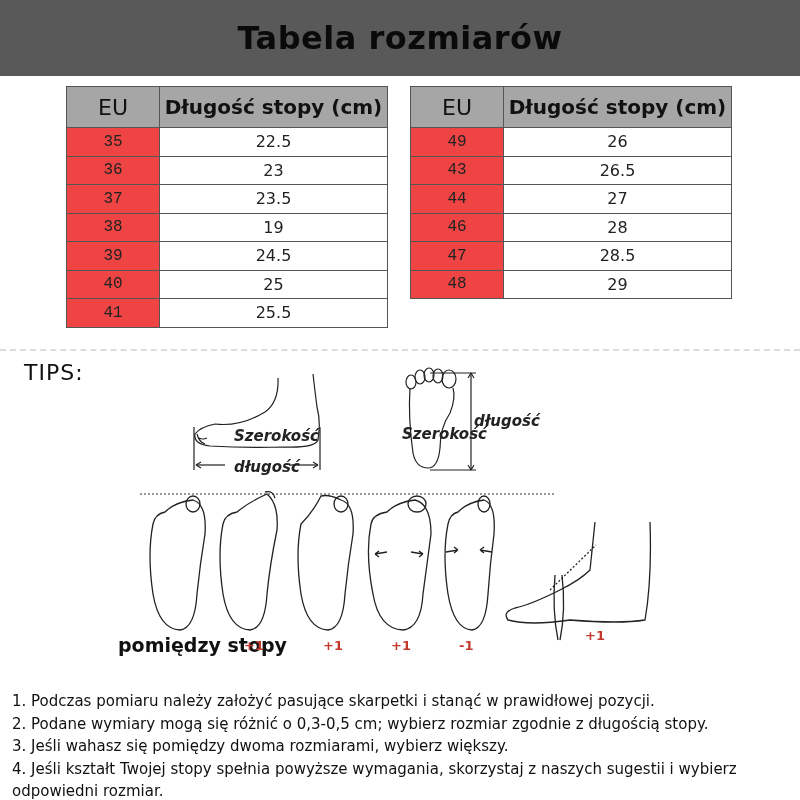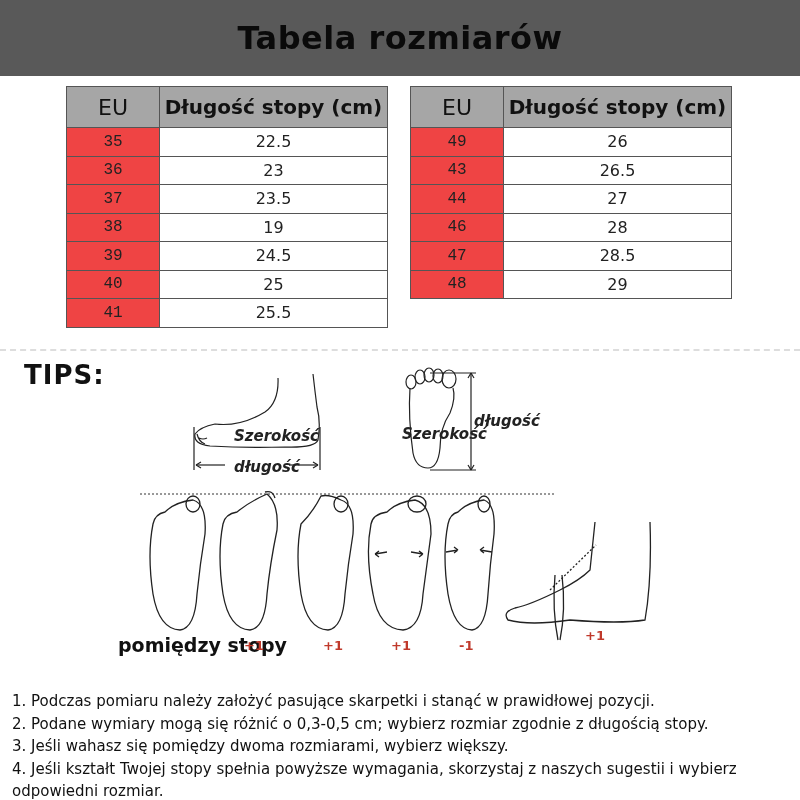--- a/index.html
+++ b/index.html
@@ -11,21 +11,21 @@
   table.size { position:absolute; border-collapse:collapse; font-family:"DejaVu Sans", sans-serif; }
   table.size th, table.size td { border:1px solid #555; text-align:center; padding:0; }
   table.size th { background:#a6a6a6; height:40px; font-size:20px; font-weight:bold; color:#111; }
   table.size th.eu { font-weight:normal; font-size:22px; }
   table.size td { height:27.5px; font-size:16px; color:#222; }
   table.size td.eu { background:#ef4444;font-family:Liberation Mono, monospace; }
   #t1 { left:66px; top:86px; width:322px; }
   #t2 { left:410px; top:86px; width:322px; }
   .col-eu { width:92px; }
   .divider { position:absolute; left:0; top:349px; width:800px; border-top:2px dashed #ddd; }
-  .tips { position:absolute; left:24px; top:360px; font-size:26px; font-weight:bold; letter-spacing:1px; }
+  .tips { position:absolute; left:24px; top:360px; font-size:22px; font-weight:normal; letter-spacing:1px; }
   .lbl { position:absolute; font-size:15px; font-weight:bold; color:#222;font-style:italic; }
   .normal { position:absolute; left:118px; top:632px; font-size:19px; font-weight:bold; line-height:26px; text-align:center; }
   .delta { position:absolute; font-size:13px; color:#c0392b; font-weight:bold; }
   .notes { position:absolute; left:12px; top:690px; width:780px; font-size:15px; line-height:22.5px; color:#111; }
   .notes p { margin:0; }
   svg { position:absolute; overflow:visible; }
 </style>
 </head>
 <body>
 

